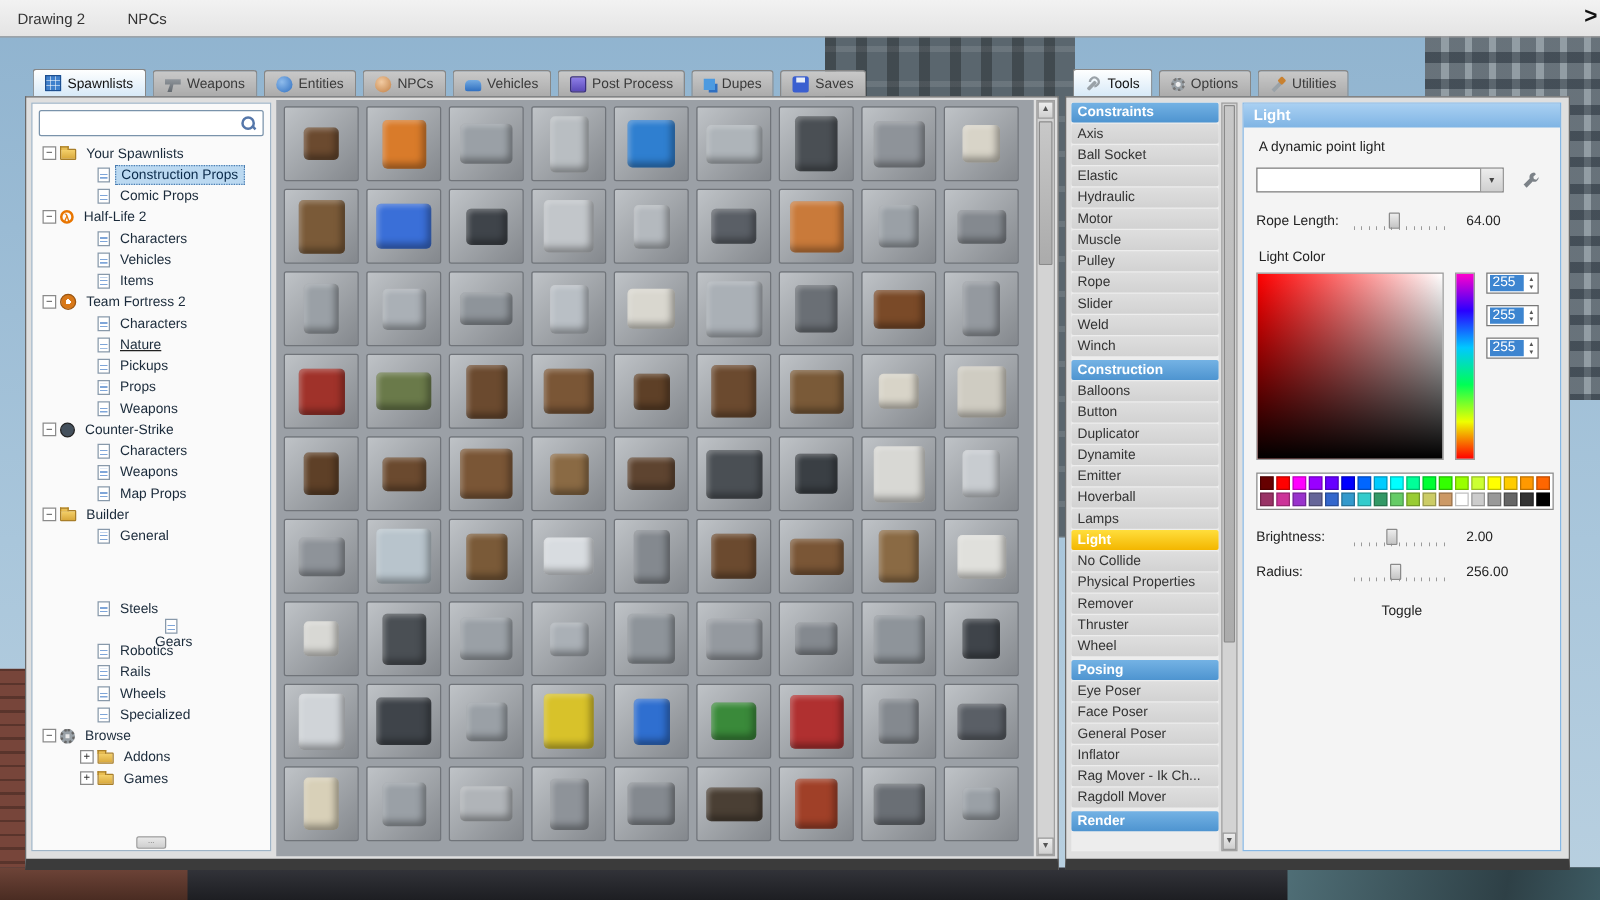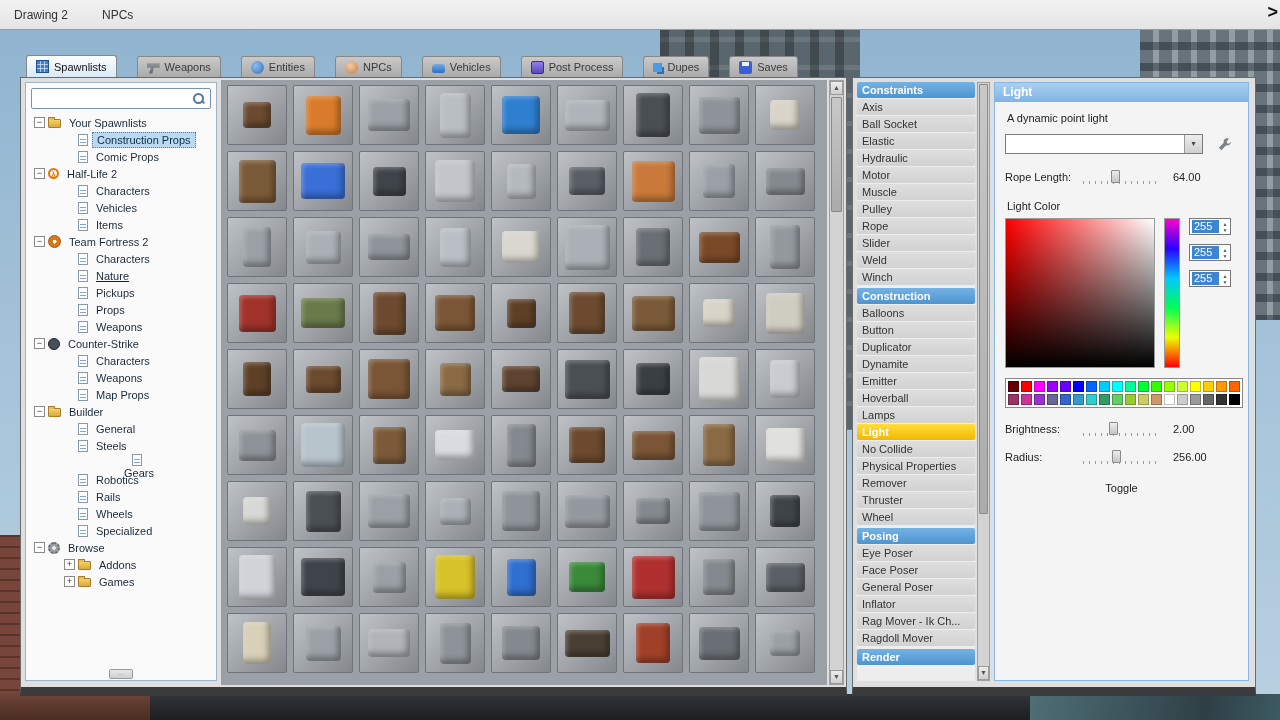--- a/index.html
+++ b/index.html
@@ -24,21 +24,21 @@
 
   
   #menubar { position:absolute; left:0; top:0; width:1280px; height:30px;
     background:linear-gradient(#F2F2F2,#E4E4E4); border-bottom:1px solid #9a9a9a;
     display:flex; align-items:center; gap:34px; padding-left:14px; color:#333; font-size:12px; }
   #menubar .mitem { cursor:default; }
   #menu-arrow { position:absolute; right:2px; top:2px; font-size:18px; font-weight:bold; color:#111; }
 
   
   .gpanel { position:absolute; top:55px; height:641px; }
-  .tabstrip { height:22px; display:flex; align-items:flex-end; gap:20px; padding-left:6px; }
+  .tabstrip { height:22px; display:flex; align-items:flex-end; gap:5px; padding-left:6px; }
   .stab { display:flex; align-items:center; height:21px; padding:0 9px; font-size:11px; color:#3a3a3a;
     background:linear-gradient(#C9C9C9,#ABABAB); border:1px solid #878787; border-bottom:none;
     border-radius:3px 3px 0 0; white-space:nowrap; }
   .stab.active { background:linear-gradient(#FEFFFF,#D7E9F7); color:#111; height:22px; }
   .pbody { position:absolute; left:0; right:0; top:22px; bottom:0; background:#DFDFDF;
     border:1px solid #6a6a6a; border-bottom:9px solid #3B3B3B; }
 
   
   .ticon { width:13px; height:13px; display:inline-block; margin-right:5px; flex:none; position:relative; }
   .ti-grid { background-color:#3F80CC; box-shadow:inset 0 0 0 1px #1d4f90;
@@ -325,21 +325,21 @@
           <div class="trow" style="padding-left: 6px;">
             <span class="exp">−</span>
             <span class="tree-ico tico-folder"></span>
             <span class="tlabel">Builder</span>
           </div>
           <div class="trow" style="padding-left: 36px;">
             <span class="exp-sp"></span>
             <span class="tree-ico tico-page"></span>
             <span class="tlabel">General</span>
           </div>
-          <div class="trow" style="padding-left: 36px;">
+          <div class="trow" style="padding-left: 36px; margin-top: 41px;">
             <span class="exp-sp"></span>
             <span class="tree-ico tico-page"></span>
             <span class="tlabel">Steels</span>
           </div>
           <div class="trow" style="padding-left: 36px; flex-direction: column;">
             <span class="exp-sp"></span>
             <span class="tree-ico tico-page"></span>
             <span class="tlabel">Gears</span>
           </div>
           <div class="trow" style="padding-left: 36px;">
@@ -627,20 +627,34 @@
       </div>
     <div class="vscroll" id="grid-scroll">
       <div class="sbtn up"></div>
       <div class="sthumb" id="grid-thumb"></div>
       <div class="sbtn down"></div>
     </div>
   </div>
 </div>
 
 <div class="gpanel" id="toolmenu">
+  <div class="tabstrip" id="tool-tabs">
+      <div class="stab active">
+        <span class="ticon ti-wrench"></span>
+        <span>Tools</span>
+      </div>
+      <div class="stab">
+        <span class="ticon ti-gear"></span>
+        <span>Options</span>
+      </div>
+      <div class="stab">
+        <span class="ticon ti-screwdriver"></span>
+        <span>Utilities</span>
+      </div>
+    </div>
   <div class="pbody">
     <div id="tool-list">
         <div class="tcat">Constraints</div>
         <div class="titem">Axis</div>
         <div class="titem">Ball Socket</div>
         <div class="titem">Elastic</div>
         <div class="titem">Hydraulic</div>
         <div class="titem">Motor</div>
         <div class="titem">Muscle</div>
         <div class="titem">Pulley</div>

